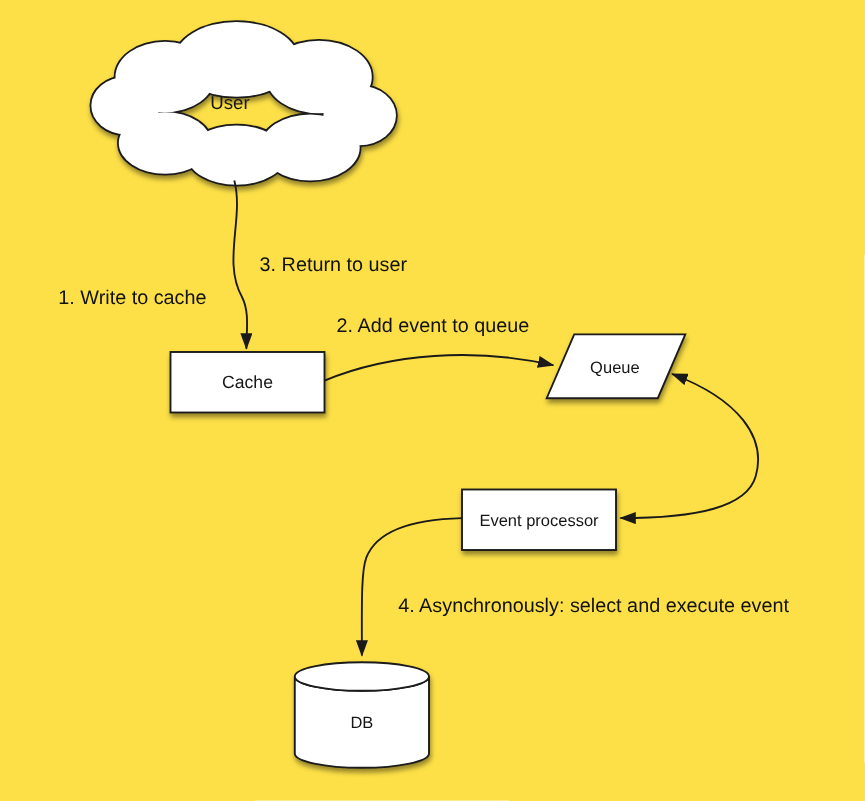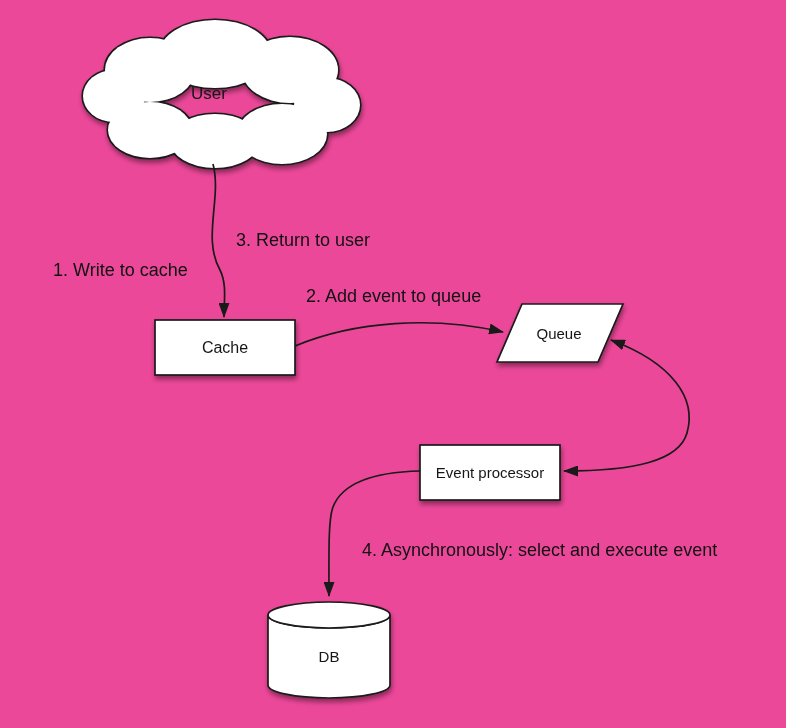--- a/index.html
+++ b/index.html
@@ -4,21 +4,21 @@
 <style>
   html, body {
     margin: 0;
     padding: 0;
     background: #ffffff;
   }
   #stage {
     position: relative;
     width: 786px;
     height: 728px;
-    background: #ec4899;
+    background: #fde047;
     overflow: hidden;
     font-family: "Liberation Sans", "DejaVu Sans", sans-serif;
   }
   svg { display: block; }
   .shape {
     fill: #ffffff;
     stroke: #1a1a1a;
     stroke-width: 1.7;
   }
   .cloud-stroke {

